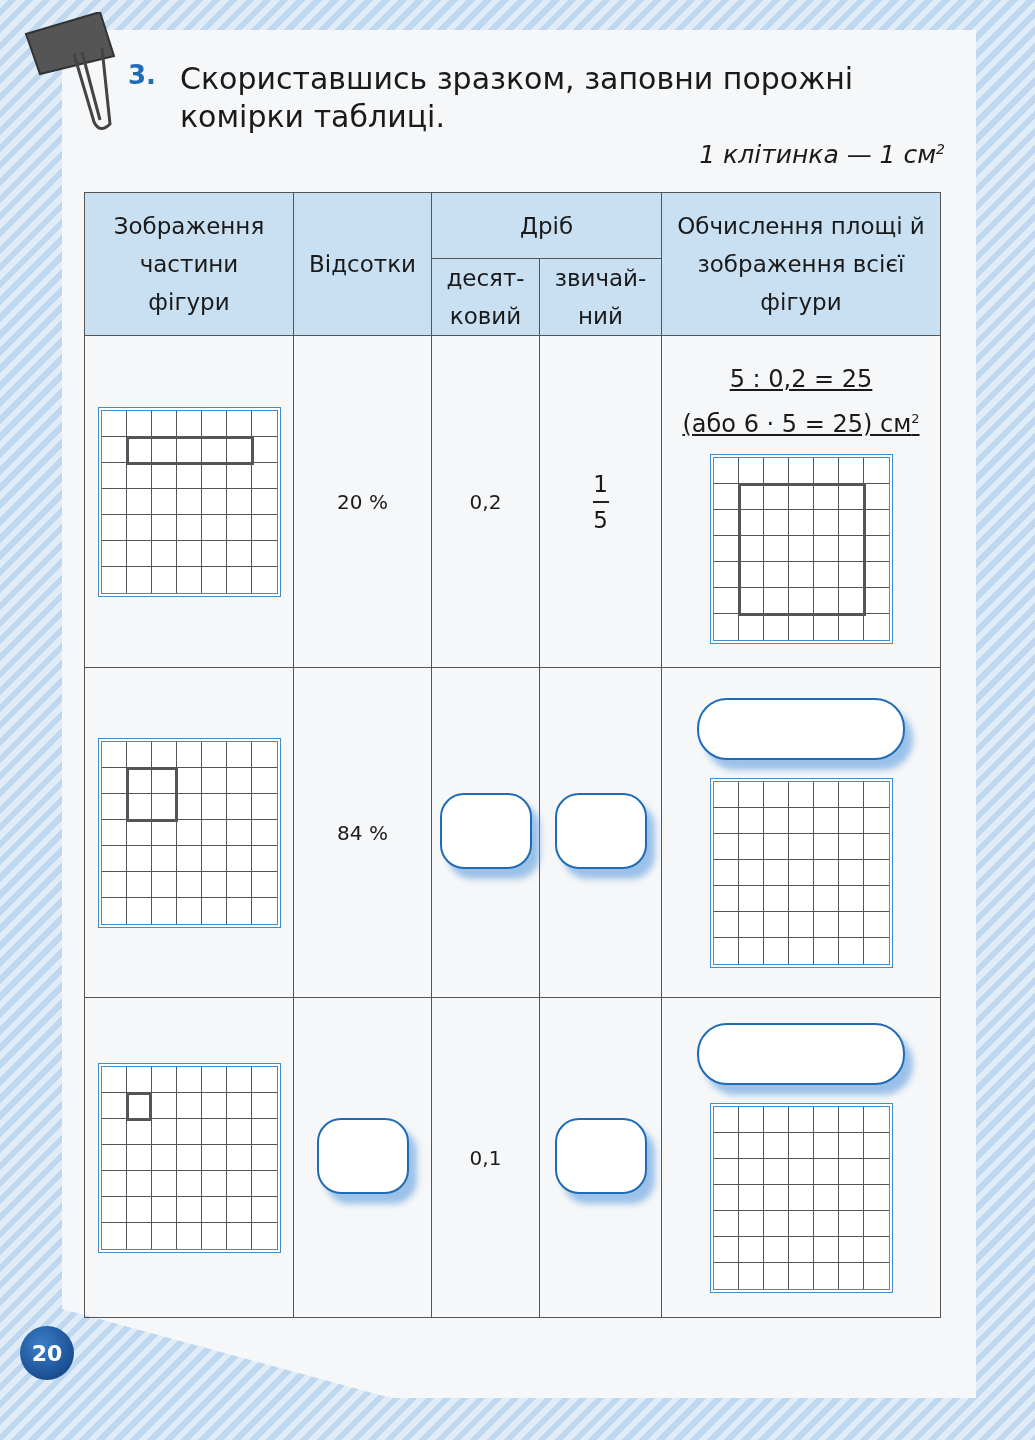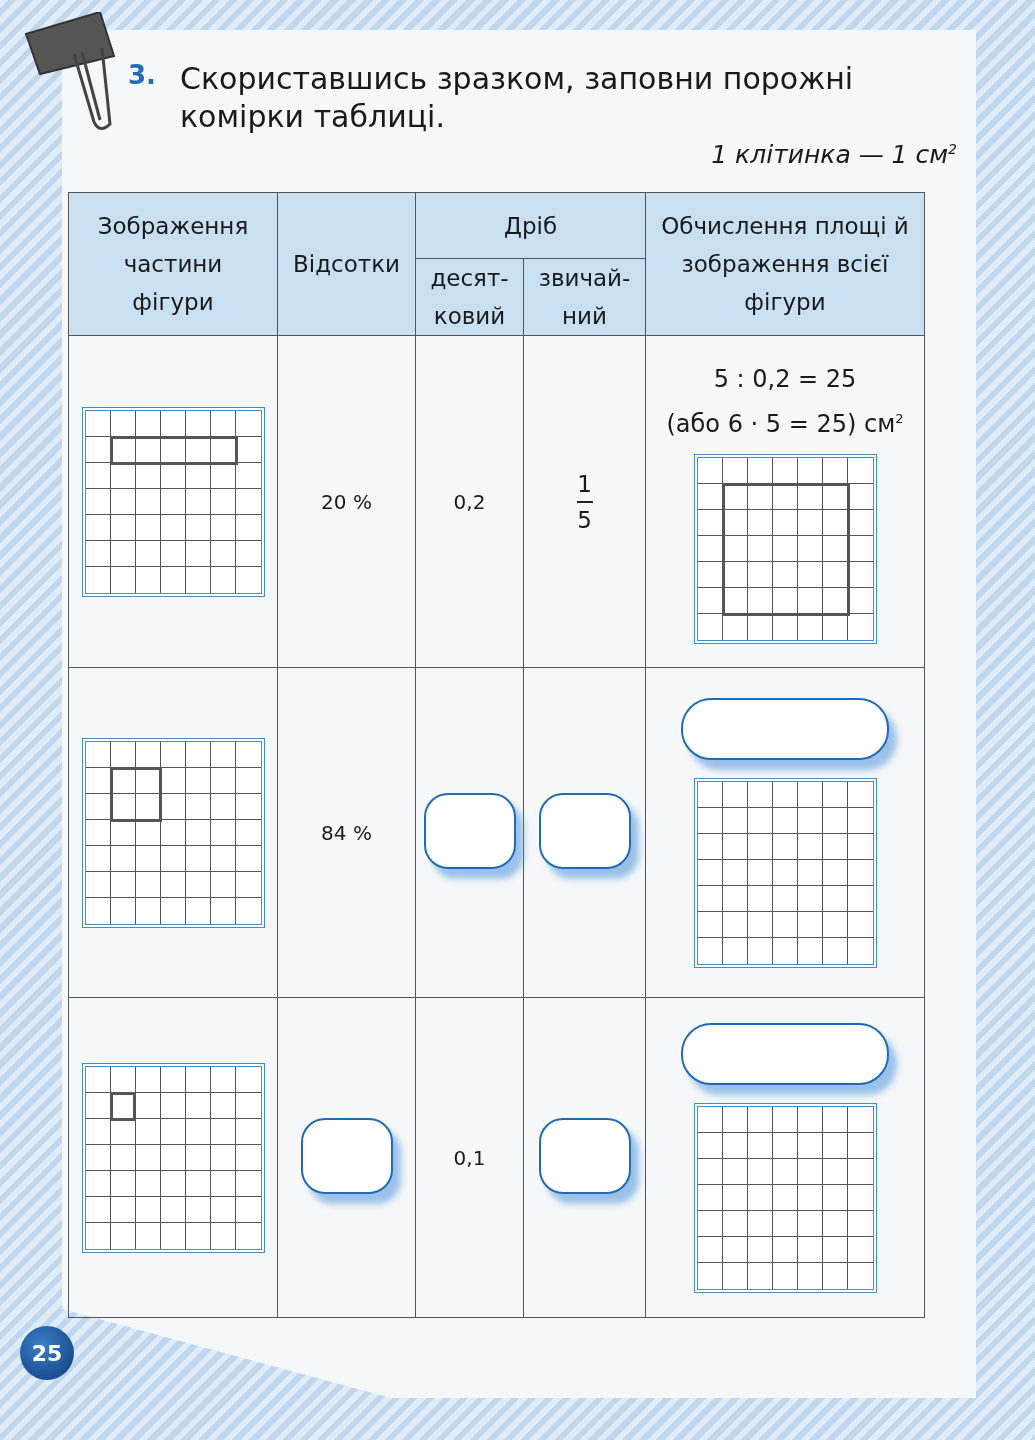--- a/index.html
+++ b/index.html
@@ -16,25 +16,25 @@
   }
   .paper {
     position:absolute; left:62px; top:30px; width:914px; height:1368px;
     background:#f6f7f8;
     box-shadow: 4px 6px 10px rgba(0,0,0,0.25);
     clip-path: polygon(0 0, 100% 0, 100% 100%, 36% 100%, 0 93.5%);
   }
   .clip { position:absolute; left:22px; top:12px; width:110px; height:120px; }
   .task-num { position:absolute; left:128px; top:60px; font-weight:bold; color:#1e6bb8; font-size:26px; }
   .task-text { position:absolute; left:180px; top:60px; width:720px; font-size:30px; line-height:38px; }
-  .scale-note { position:absolute; right:78px; top:140px; font-size:25px; font-style:italic; }
+  .scale-note { position:absolute; right:90px; top:140px; font-size:25px; font-style:italic; }
   .scale-note sup { font-size:14px; }
 
   table.main {
-    position:absolute; left:68px; top:192px; width:856px; height:1116px;
+    position:absolute; left:84px; top:192px; width:856px; height:1116px;
     border-collapse:collapse; table-layout:fixed;
   }
   table.main td, table.main th {
     border:1.3px solid #555; padding:0; text-align:center; vertical-align:middle;
     font-weight:normal;
   }
   thead th { background:#c8e0f2; font-size:23px; line-height:38px; }
   .cell-val { font-size:20px; }
   .frac { display:inline-flex; flex-direction:column; align-items:center; font-size:23px; line-height:30px; }
   .frac .bar { width:16px; height:2px; background:#222; margin:2px 0; }
@@ -54,21 +54,21 @@
   .answer-box {
     display:inline-block; width:88px; height:72px;
     border:2.5px solid #1e6bb8; border-radius:24px; background:#fff;
     box-shadow: 8px 10px 6px rgba(80,150,220,0.55);
   }
   .answer-wide {
     display:block; margin:0 auto 18px; width:204px; height:58px;
     border:2.5px solid #1e6bb8; border-radius:30px; background:#fff;
     box-shadow: 8px 10px 6px rgba(80,150,220,0.55);
   }
-  .calc { font-size:24px; line-height:40px; margin-bottom:10px; }
+  .calc { font-size:24px; line-height:40px; margin-bottom:10px;text-decoration:underline; }
   .calc sup { font-size:13px; }
 
   .page-badge {
     position:absolute; left:20px; top:1326px; width:54px; height:54px; border-radius:50%;
     background:radial-gradient(circle at 40% 35%, #3b7fc9, #0e3a7a);
     color:#fff; font-weight:bold; font-size:22px; display:flex; align-items:center; justify-content:center;
   }
 </style>
 </head>
 <body>
@@ -467,13 +467,13 @@
               <div></div>
               <div></div>
               <div></div>
             </div>
         </div>
       </td>
     </tr>
   </tbody>
 </table>
 
-<div class="page-badge">25</div>
+<div class="page-badge">20</div>
 
 </body></html>

